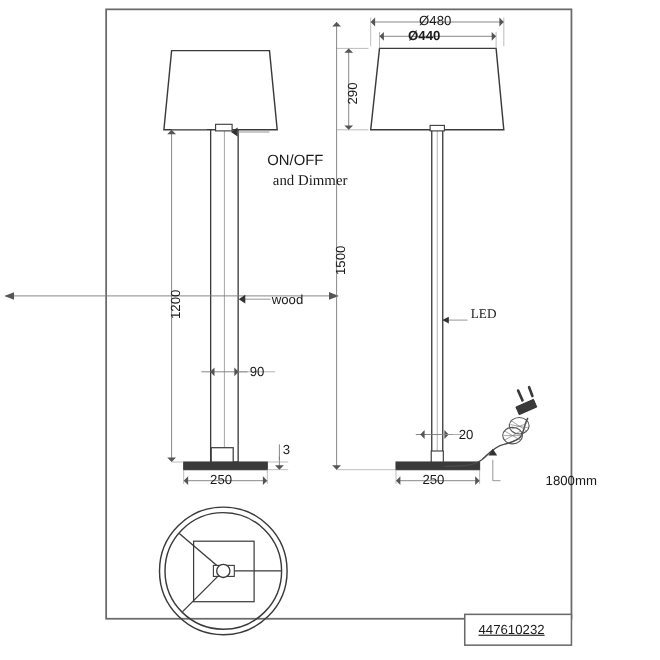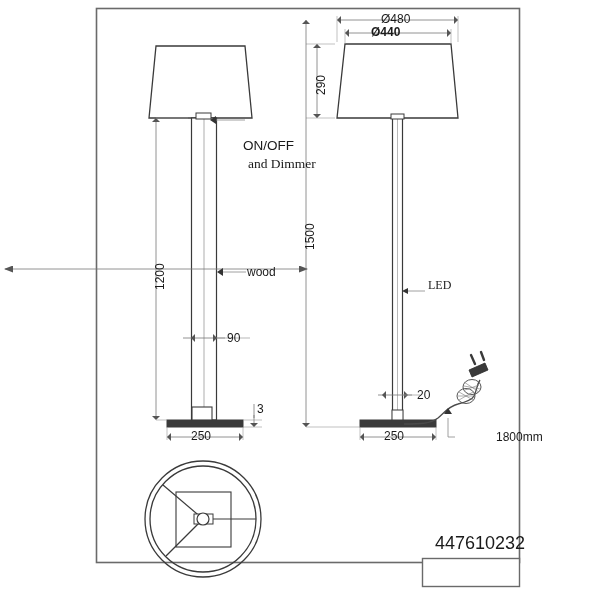--- a/index.html
+++ b/index.html
@@ -229,15 +229,15 @@
   <div class="txt t12" style="left:227px;top:331px;">90</div>
 
   <div class="txt t12" style="left:417px;top:388px;">20</div>
 
   <div class="txt t12" style="left:191px;top:429px;">250</div>
 
   <div class="txt t12" style="left:384px;top:429px;">250</div>
 
   <div class="txt t12" style="left:257px;top:402px;">3</div>
 
-  <div class="txt" style="left:435px;top:533px;font-size:18px;">447610232</div>
+  <div class="txt" style="left:435px;top:565px;font-size:12px;text-decoration:underline;">447610232</div>
 
 </div>
 
 </body></html>

